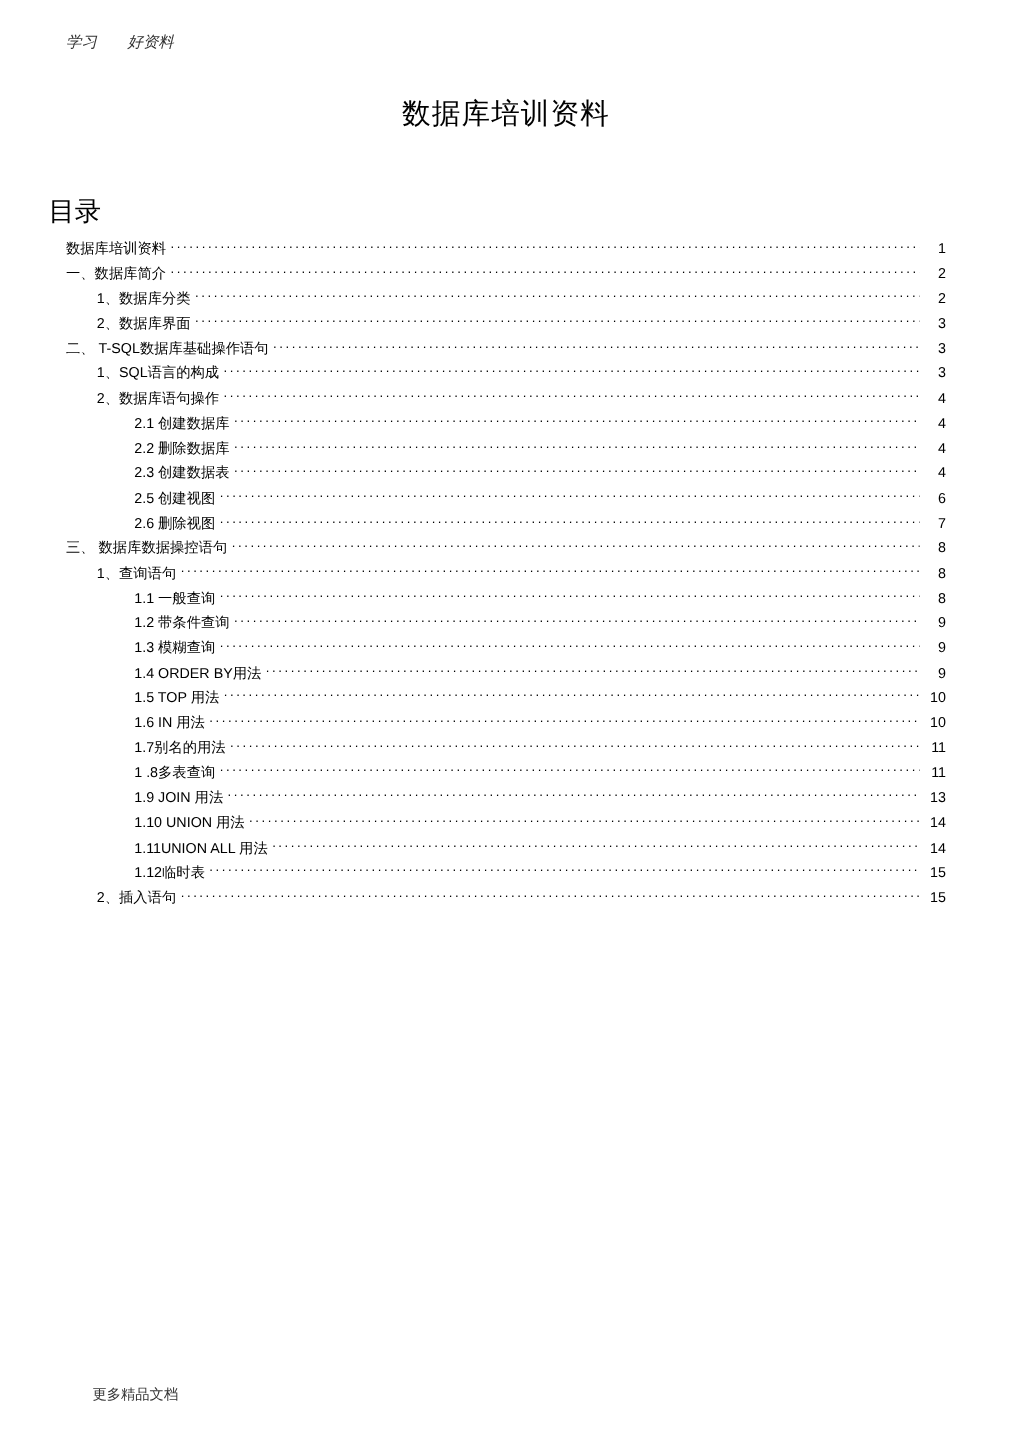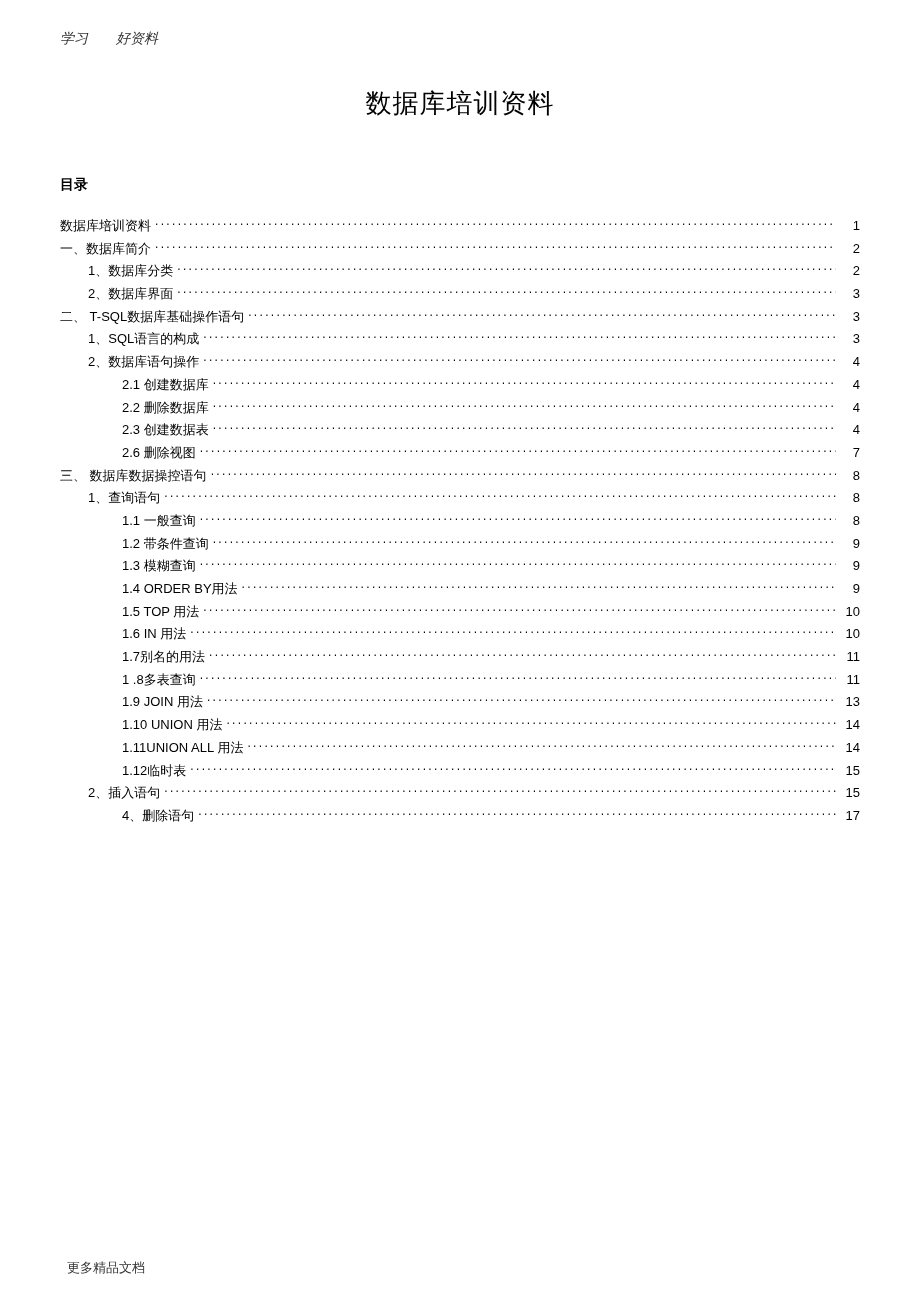--- a/index.html
+++ b/index.html
@@ -25,23 +25,23 @@
     left: 0;
     width: 100%;
     text-align: center;
     font-size: 26px;
     font-weight: normal;
     letter-spacing: 1px;
   }
   .toc-heading {
     position: absolute;
     top: 176px;
-    left: 60px;
-    font-size: 14px;
-    font-weight: bold;
+    left: 44px;
+    font-size: 24px;
+    font-weight: normal;
   }
   .toc {
     position: absolute;
     top: 216px;
     left: 60px;
     width: 800px;
     font-size: 13px;
     line-height: 1.5;
   }
   .toc-item {
@@ -67,21 +67,21 @@
     letter-spacing: -0.5px;
     font-size: 12px;
   }
   .toc-page { flex: 0 0 auto; text-align: right; min-width: 20px; }
   .indent-0 { padding-left: 0px; }
   .indent-1 { padding-left: 28px; }
   .indent-2 { padding-left: 62px; }
   .footer {
     position: absolute;
     bottom: 26px;
-    left: 67px;
+    left: 84px;
     font-size: 13px;
     color: #333;
   }
 </style>
 </head>
 <body>
 
 <div class="header">
   <span>学习</span>
   <span>好资料</span>
@@ -136,20 +136,25 @@
       <span class="toc-label">2.2  删除数据库</span>
       <span class="toc-dots"></span>
       <span class="toc-page">4</span>
     </div>
     <div class="toc-item indent-2">
       <span class="toc-label">2.3  创建数据表</span>
       <span class="toc-dots"></span>
       <span class="toc-page">4</span>
     </div>
     <div class="toc-item indent-2">
+      <span class="toc-label">2.5  创建视图</span>
+      <span class="toc-dots"></span>
+      <span class="toc-page">6</span>
+    </div>
+    <div class="toc-item indent-2">
       <span class="toc-label">2.6  删除视图</span>
       <span class="toc-dots"></span>
       <span class="toc-page">7</span>
     </div>
     <div class="toc-item indent-0">
       <span class="toc-label">三、 数据库数据操控语句</span>
       <span class="toc-dots"></span>
       <span class="toc-page">8</span>
     </div>
     <div class="toc-item indent-1">
@@ -215,20 +220,15 @@
     <div class="toc-item indent-2">
       <span class="toc-label">1.12临时表</span>
       <span class="toc-dots"></span>
       <span class="toc-page">15</span>
     </div>
     <div class="toc-item indent-1">
       <span class="toc-label">2、插入语句</span>
       <span class="toc-dots"></span>
       <span class="toc-page">15</span>
     </div>
-    <div class="toc-item indent-2">
-      <span class="toc-label">4、删除语句</span>
-      <span class="toc-dots"></span>
-      <span class="toc-page">17</span>
-    </div>
   </div>
 
 <div class="footer">更多精品文档</div>
 
 </body></html>

